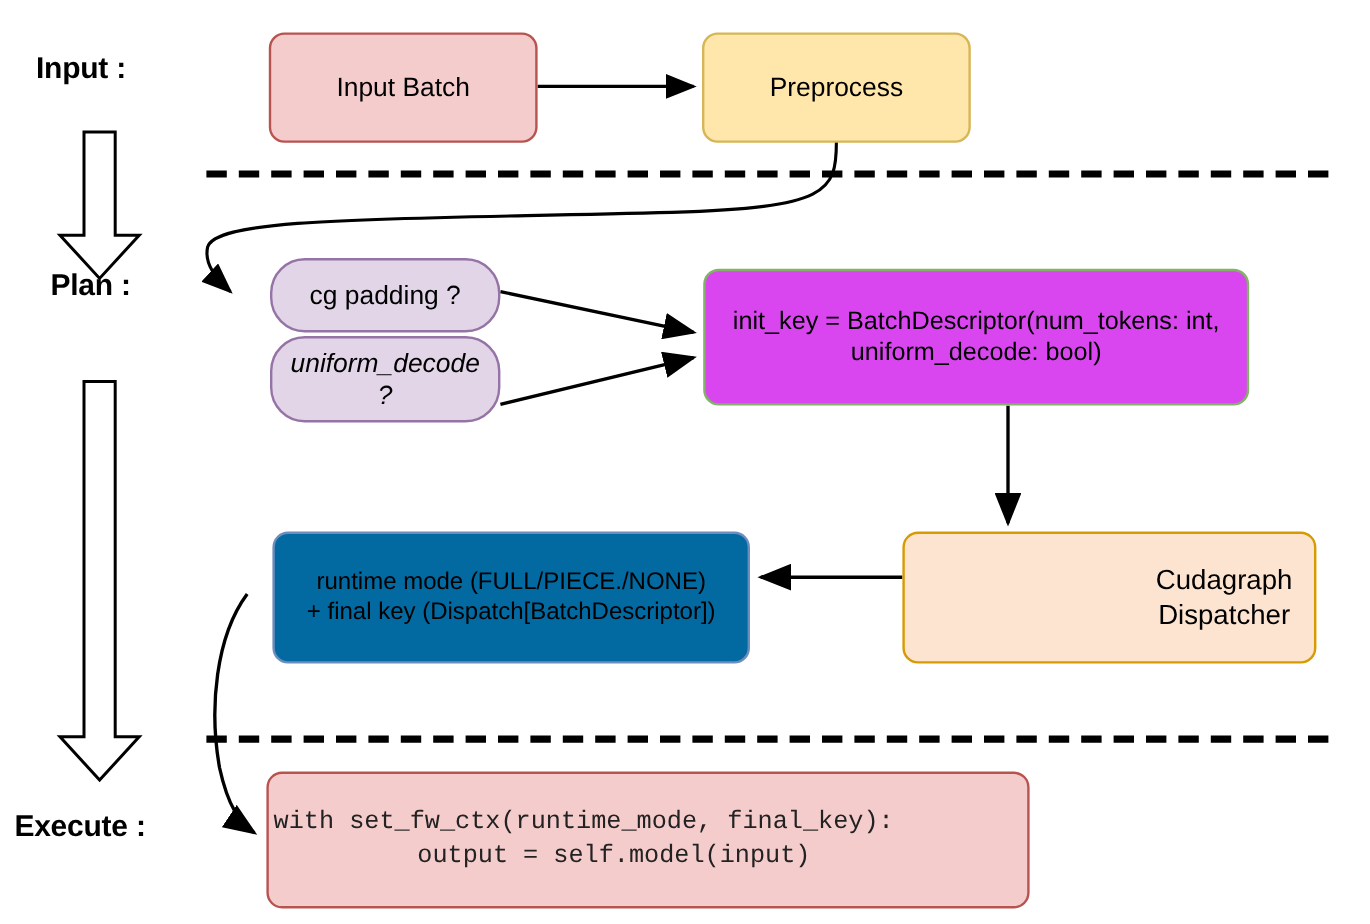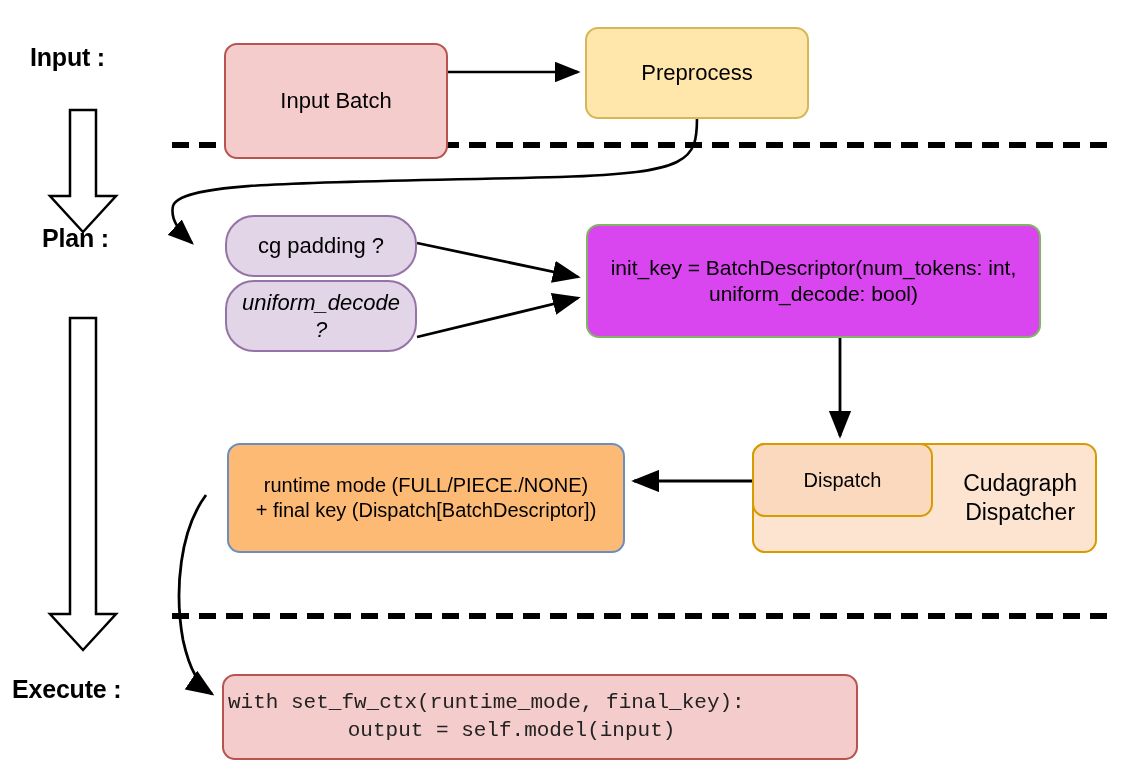--- a/index.html
+++ b/index.html
@@ -65,21 +65,21 @@
     background: #e1d5e7;
     border-color: #9673a6;
     border-radius: 29px;
   }
   .node-green {
     background: #d946ef;
     border-color: #82b366;
     font-size: 21px;
   }
   .node-blue {
-    background: #fdba74;
+    background: #0369a1;
     border-color: #6c8ebf;
     font-size: 20px;
   }
   .node-dispatcher-outer {
     background: #fce4d1;
     border-color: #d79b00;
     align-items: center;
     justify-content: flex-end;
     padding-right: 18px;
     font-size: 23px;
@@ -138,21 +138,21 @@
 
     <path d="M206,495 C180,530 174,590 183,640 C190,672 200,686 212,694" fill="none" stroke="#000000" stroke-width="2.8" marker-end="url(#arrowhead)"></path>
   </svg>
 
   <div class="stage-label" style="left:30px; top:43px;">Input :</div>
 
   <div class="stage-label" style="left:42px; top:224px;">Plan :</div>
 
   <div class="stage-label" style="left:12px; top:675px;">Execute :</div>
 
-  <div class="node node-input-batch" style="left:224px; top:27px; width:224px; height:116px;margin-top:16px;">Input Batch</div>
+  <div class="node node-input-batch" style="left:224px; top:27px; width:224px; height:92px;">Input Batch</div>
 
   <div class="node node-preprocess" style="left:585px; top:27px; width:224px; height:92px;">Preprocess</div>
 
   <div class="node node-purple" style="left:225px; top:215px; width:192px; height:62px;">cg padding ?</div>
 
   <div class="node node-purple" style="left:225px; top:280px; width:192px; height:72px;font-style:italic;">uniform_decode ?</div>
 
   <div class="node node-green" style="left:586px; top:224px; width:455px; height:114px;">
     <div>
       <div>init_key = BatchDescriptor(num_tokens: int,</div>
@@ -160,29 +160,28 @@
     </div>
   </div>
 
   <div class="node node-dispatcher-outer" style="left:752px; top:443px; width:345px; height:110px;">
     <div>
       <div>Cudagraph</div>
       <div>Dispatcher</div>
     </div>
   </div>
 
-  <div class="node node-dispatch-inner" style="left:752px; top:443px; width:181px; height:74px;">Dispatch</div>
 
   <div class="node node-blue" style="left:227px; top:443px; width:398px; height:110px;">
     <div>
       <div>runtime mode (FULL/PIECE./NONE)</div>
       <div>+ final key (Dispatch[BatchDescriptor])</div>
     </div>
   </div>
 
-  <div class="node node-code" style="left:222px; top:674px; width:636px; height:86px;">
+  <div class="node node-code" style="left:222px; top:643px; width:636px; height:114px;">
     <div>
       <div class="code-text">with set_fw_ctx(runtime_mode, final_key):</div>
       <div class="code-text">    output = self.model(input)</div>
     </div>
   </div>
 
 </div>
 
 </body></html>

